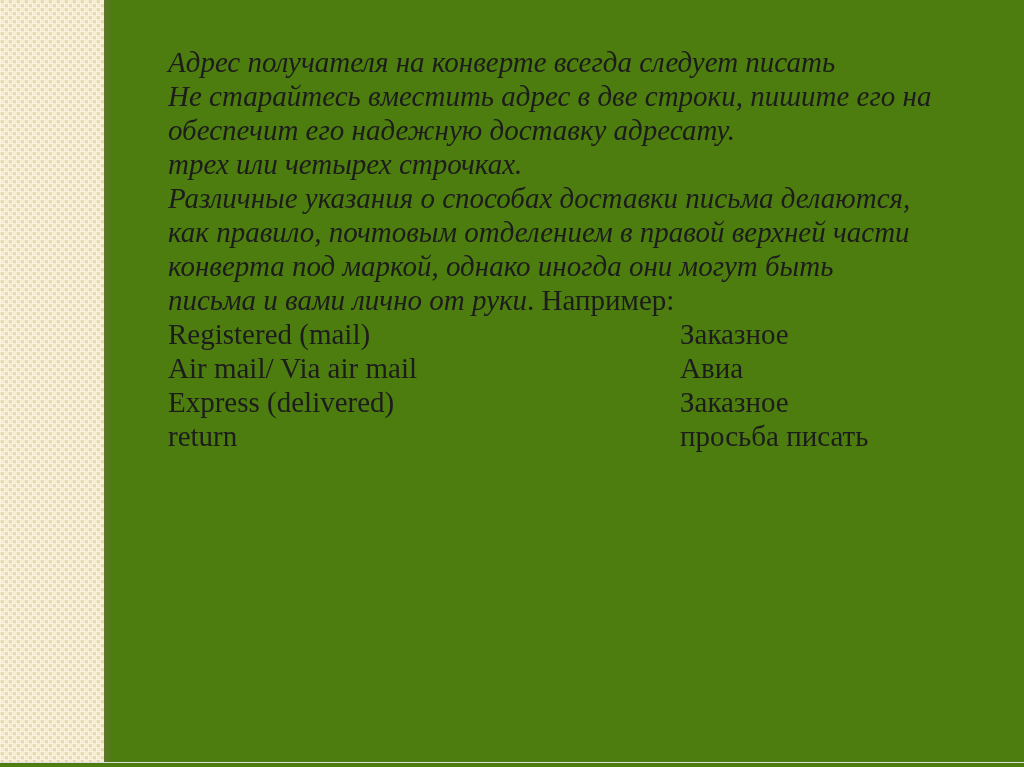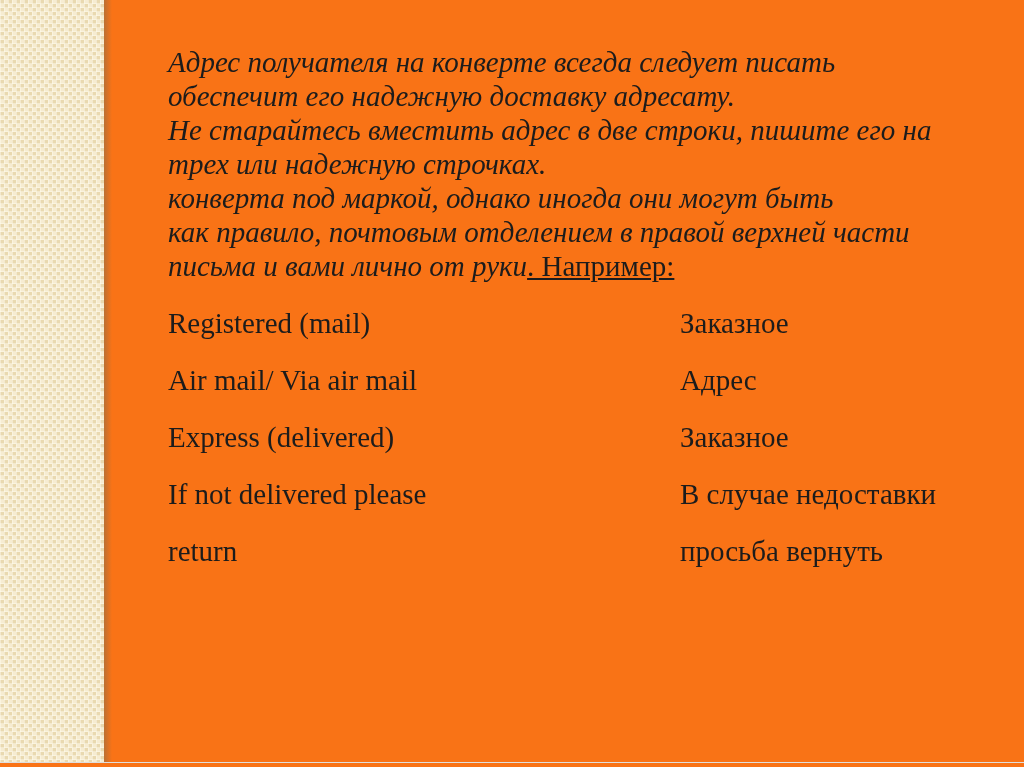--- a/index.html
+++ b/index.html
@@ -10,21 +10,21 @@
     width: 1024px;
     height: 767px;
     background: #ffffff;
     overflow: hidden;
     position: relative;
     font-family: "Liberation Serif", "DejaVu Serif", serif;
   }
   .slide {
     position: absolute;
     inset: 0;
-    background: #f97316;
+    background: #4d7c0f;
   }
   
   .side-strip {
     position: absolute;
     left: 0;
     top: 0;
     width: 104px;
     height: 762px;
     background-color: #efe1bd;
     background-image:
@@ -61,67 +61,63 @@
     line-height: 34px;
   }
   .line {
     white-space: nowrap;
   }
   .italic {
     font-style: italic;
   }
   .upright {
     font-style: normal;
-    text-decoration: underline;
   }
   .ex-row {
     white-space: nowrap;
   }
   .ex-en {
     display: inline-block;
     width: 512px;
   }
   .ex-ru {
     display: inline-block;
-    margin-top: 23px;
   }
 </style>
 </head>
 <body>
 
 <div class="slide">
 
   <div class="side-strip"></div>
 
   <div class="content">
 
     <div class="line italic">Адрес получателя на конверте всегда следует писать</div>
+    <div class="line italic">Не старайтесь вместить адрес в две строки, пишите его на</div>
     <div class="line italic">обеспечит его надежную доставку адресату.</div>
-    <div class="line italic">Не старайтесь вместить адрес в две строки, пишите его на</div>
-    <div class="line italic">трех или надежную строчках.</div>
+    <div class="line italic">трех или четырех строчках.</div>
+    <div class="line italic">Различные указания о способах доставки письма делаются,</div>
+    <div class="line italic">как правило, почтовым отделением в правой верхней части</div>
     <div class="line italic">конверта под маркой, однако иногда они могут быть</div>
-    <div class="line italic">как правило, почтовым отделением в правой верхней части</div>
 
     <div class="line">
       <span class="italic">письма и вами лично от руки</span><span class="upright">. Например:</span>
     </div>
 
     <div class="ex-row">
       <span class="ex-en">Registered (mail)</span><span class="ex-ru">Заказное</span>
     </div>
     <div class="ex-row">
-      <span class="ex-en">Air mail/ Via air mail</span><span class="ex-ru">Адрес</span>
+      <span class="ex-en">Air mail/ Via air mail</span><span class="ex-ru">Авиа</span>
     </div>
     <div class="ex-row">
       <span class="ex-en">Express (delivered)</span><span class="ex-ru">Заказное</span>
     </div>
     <div class="ex-row">
-      <span class="ex-en">If not delivered please</span><span class="ex-ru">В случае недоставки</span>
-    </div>
-    <div class="ex-row">
-      <span class="ex-en">return</span><span class="ex-ru">просьба вернуть</span>
+      <span class="ex-en">return</span><span class="ex-ru">просьба писать</span>
     </div>
 
   </div>
 
   <div class="bottom-line"></div>
 
 </div>
 
 </body></html>

